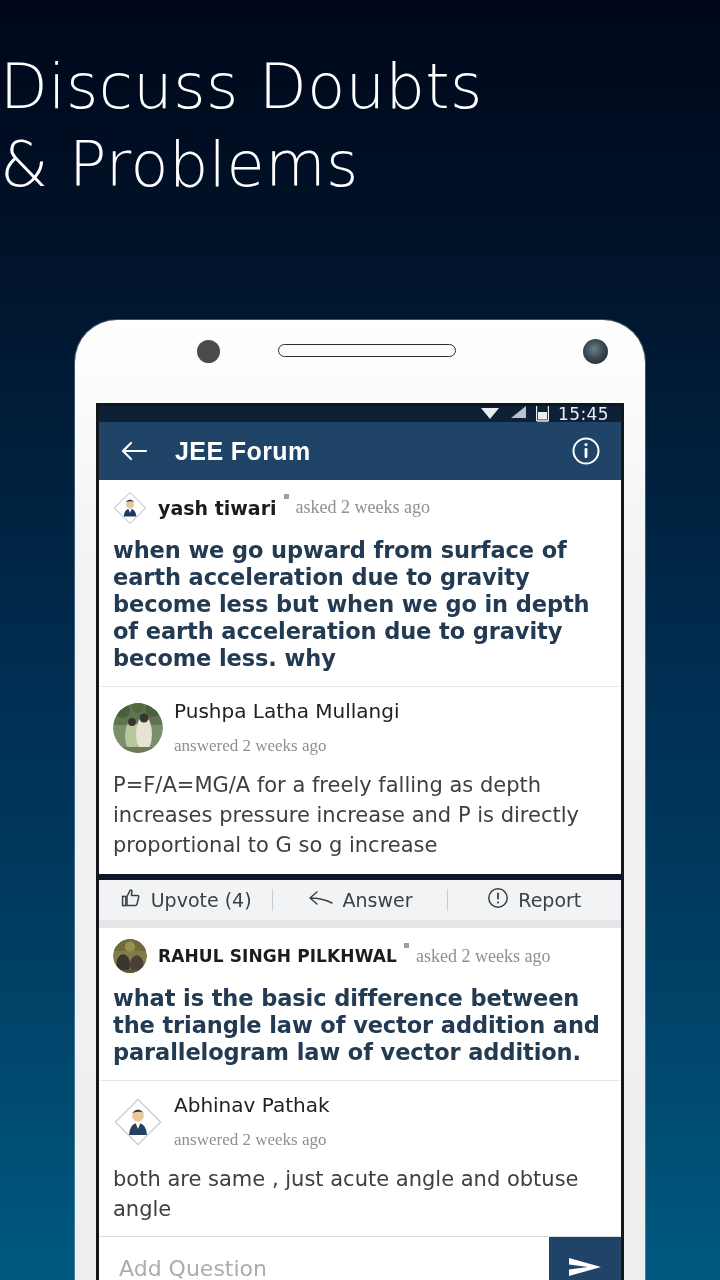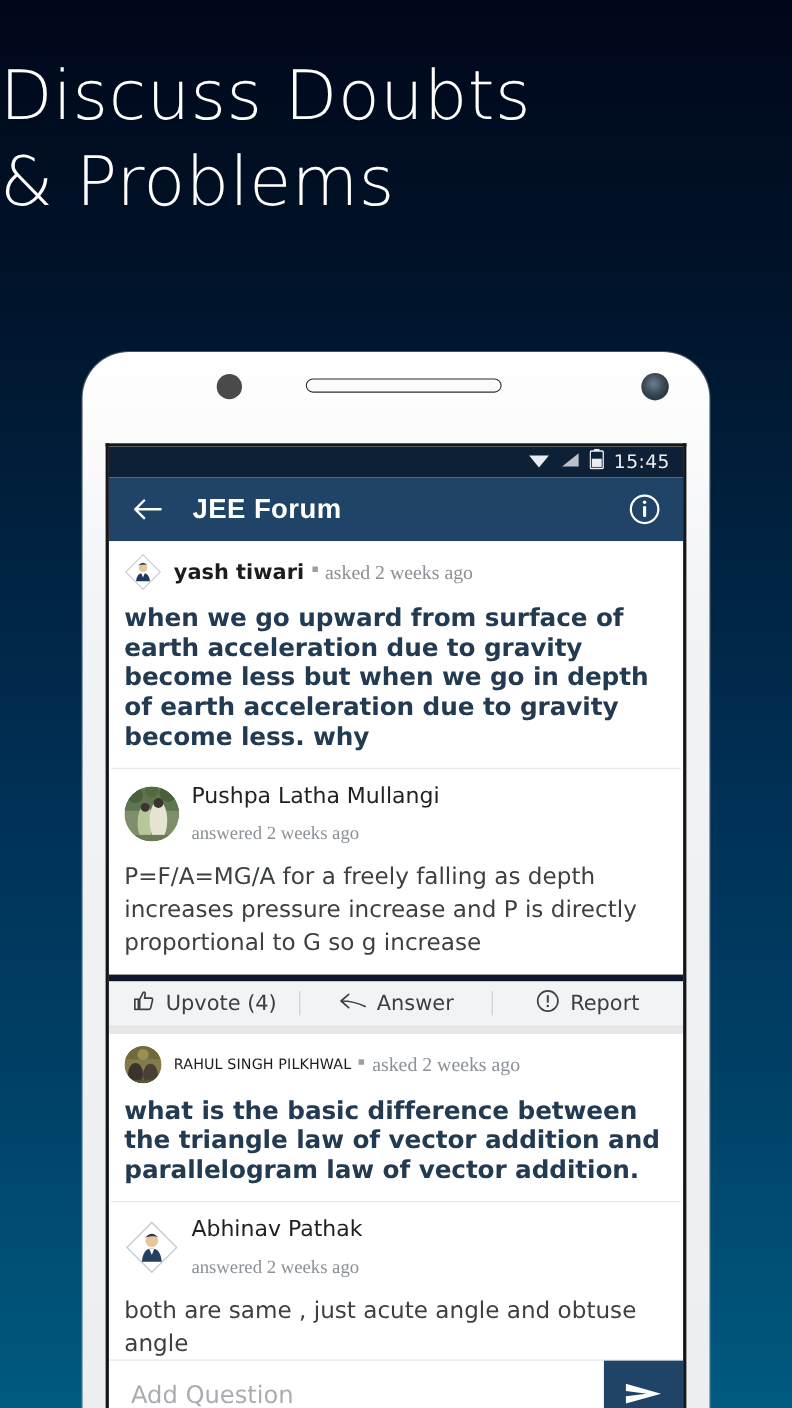--- a/index.html
+++ b/index.html
@@ -90,21 +90,21 @@
     width: 528px;
     height: 897px;
     background: #ffffff;
     border: 3px solid #14161a;
     border-bottom: 0;
     overflow: hidden;
   }
 
   
   .statusbar {
-    height: 28px;
+    height: 16px;
     background: #0e2036;
     display: flex;
     align-items: center;
     justify-content: flex-end;
     padding-right: 12px;
     gap: 9px;
   }
   .statusbar .sb-icon { display: block; }
   .sb-time {
     color: #e9edf2;
@@ -179,32 +179,32 @@
   .av-circle {
     width: 100%;
     height: 100%;
     border-radius: 50%;
     display: block;
     overflow: hidden;
   }
 
   .meta-inline {
     display: flex;
-    align-items: center;
+    align-items: flex-start;
     gap: 7px;
     flex-wrap: wrap;
     min-width: 0;
   }
   .author {
     color: #1c1c1c;
     font-size: 19px;
     font-weight: bold;
     font-family: "DejaVu Sans", sans-serif;
   }
-  .author.caps { font-size: 13px; font-weight: normal; letter-spacing: 0.1px; }
+  .author.caps { font-size: 17px; font-weight: bold; letter-spacing: 0.1px; }
   .dot-sep {
     display: inline-block;
     width: 5px;
     height: 5px;
     background: #9aa0a6;
     position: relative;
     top: -3px;
   }
   .when {
     color: #8a9096;

